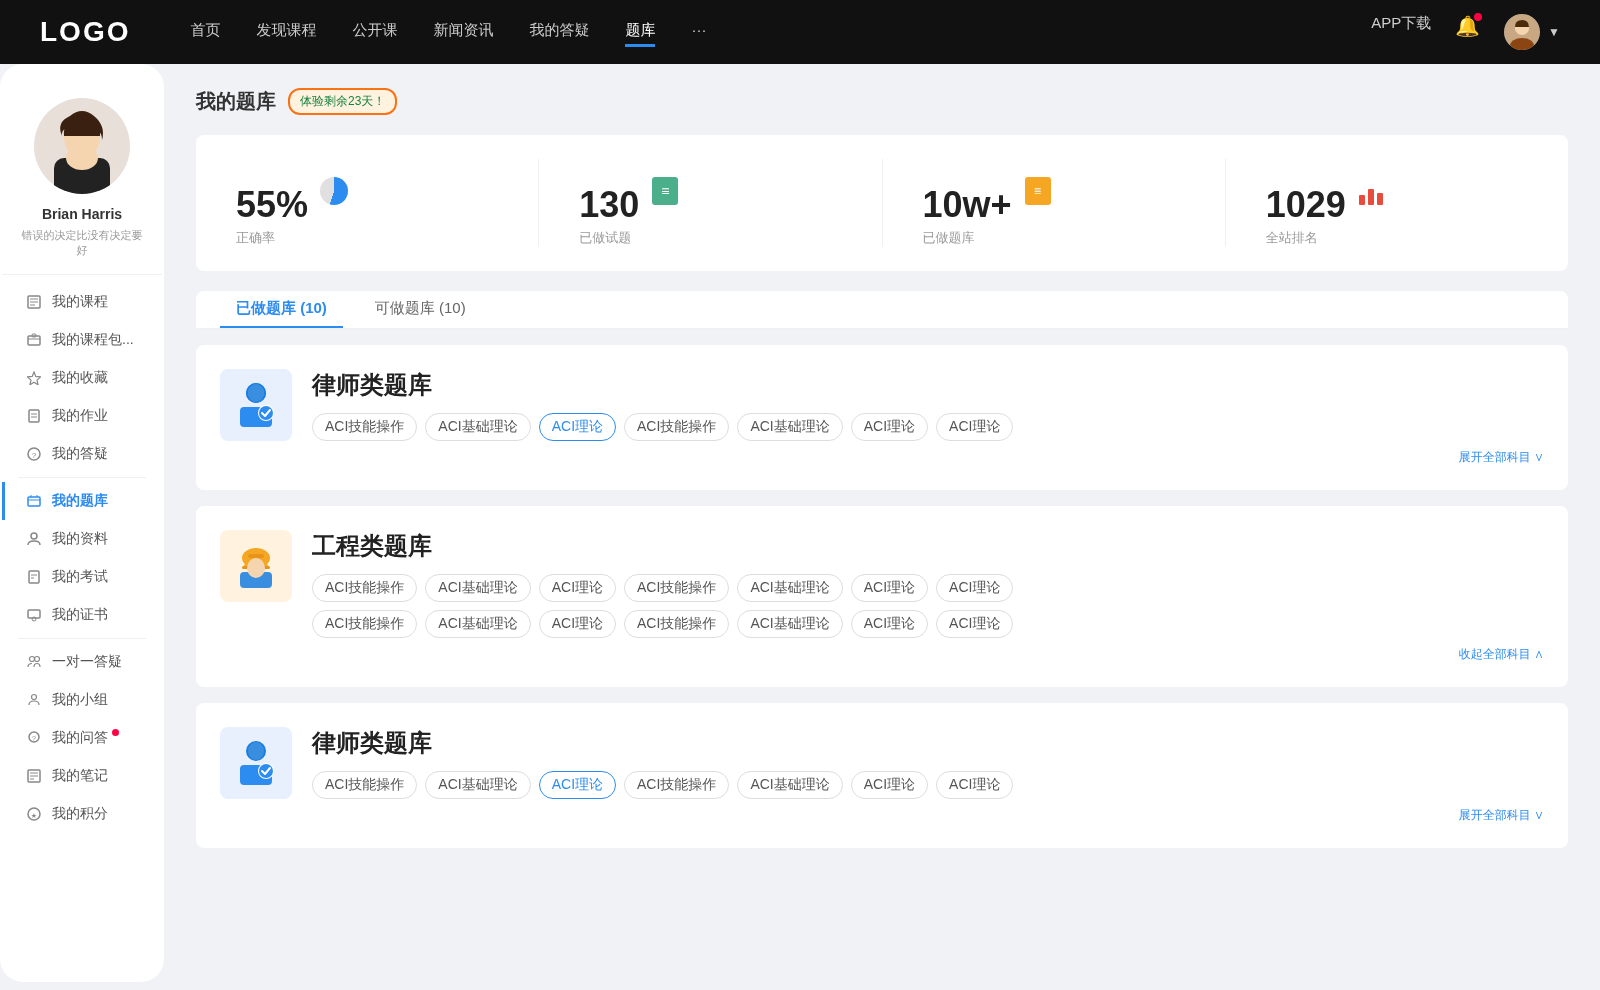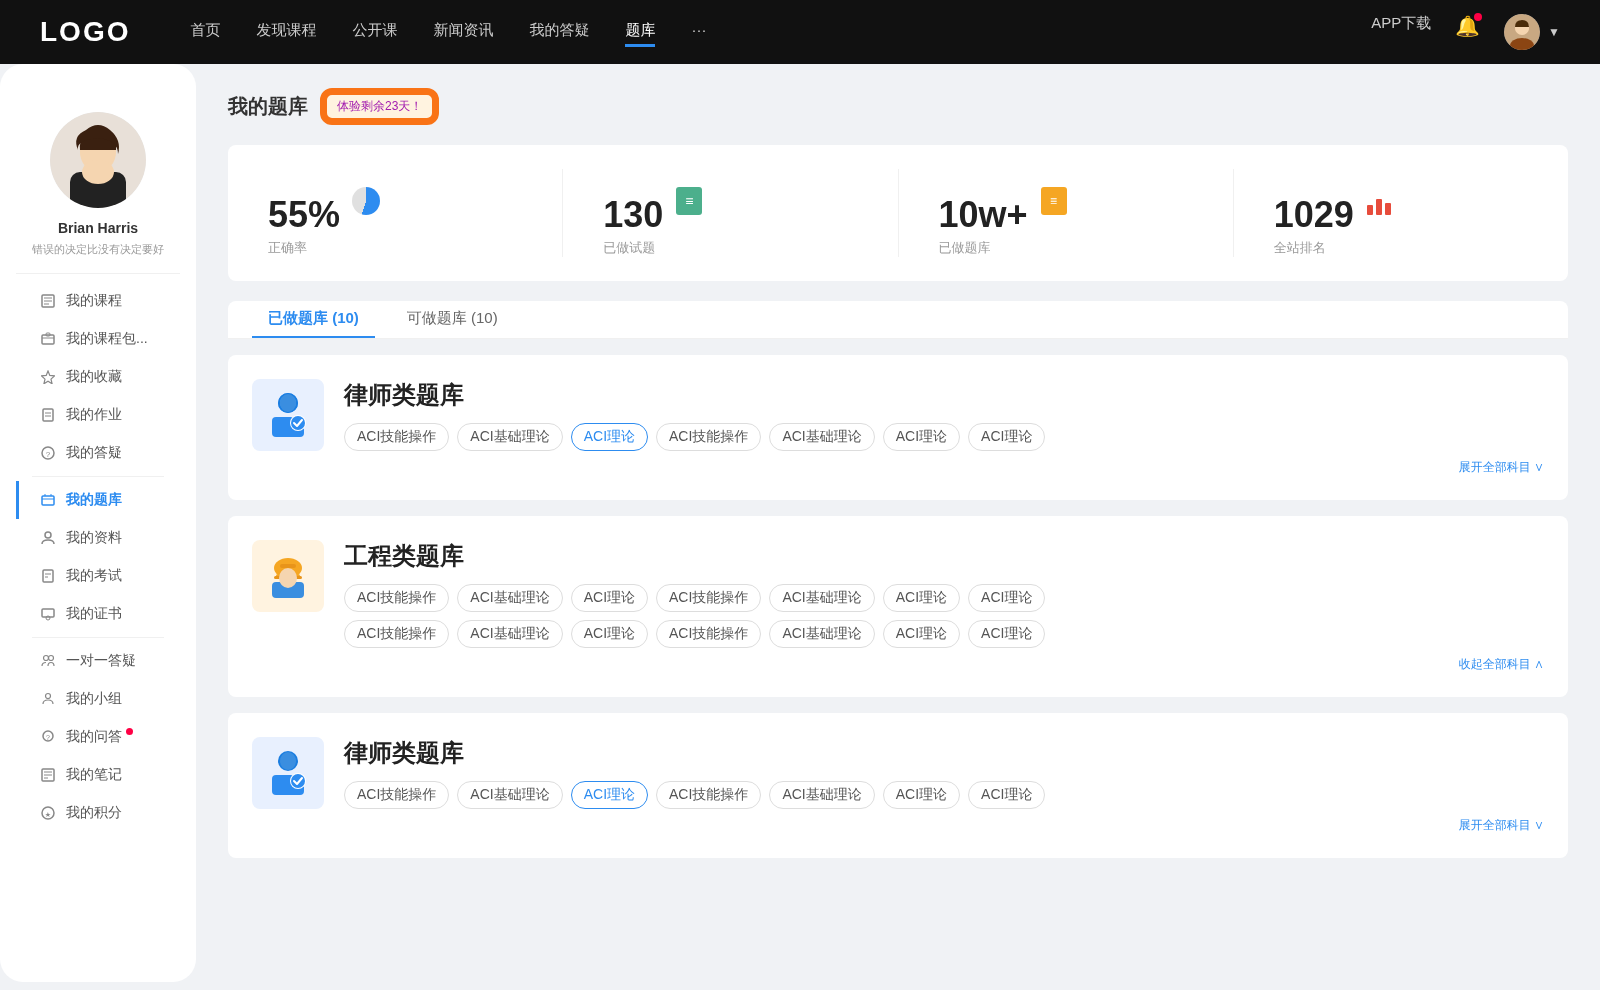--- a/index.html
+++ b/index.html
@@ -73,23 +73,23 @@
     .avatar-chevron { color: #ccc; font-size: 12px; }
 
     
     .main-layout {
       display: flex;
       min-height: calc(990px - 72px);
     }
 
     
     .sidebar {
-      width: 196px;
+      width: 164px;
       background: #fff;
-      padding: 16px;
+      padding: 2px;
       flex-shrink: 0;
       border-radius: 23px;
     }
     .sidebar-profile {
       display: flex;
       flex-direction: column;
       align-items: center;
       padding: 32px 16px 16px;
       border-bottom: 1px solid #f0f0f0;
     }
@@ -161,25 +161,25 @@
       gap: 12px;
       margin-bottom: 20px;
     }
     .page-title {
       font-size: 20px;
       font-weight: 700;
       color: #333;
     }
     .trial-badge {
       background: #fff3e0;
-      color: #a21caf;
+      color: #15803d;
       font-size: 12px;
       padding: 3px 10px;
       border-radius: 12px;
-      border: 7px solid #f97316;
+      border: 2px solid #f97316;
     }
 
     
     .stats-row {
       display: flex;
       background: #fff;
       border-radius: 8px;
       margin-bottom: 20px;
       padding: 24px 0;
     }

